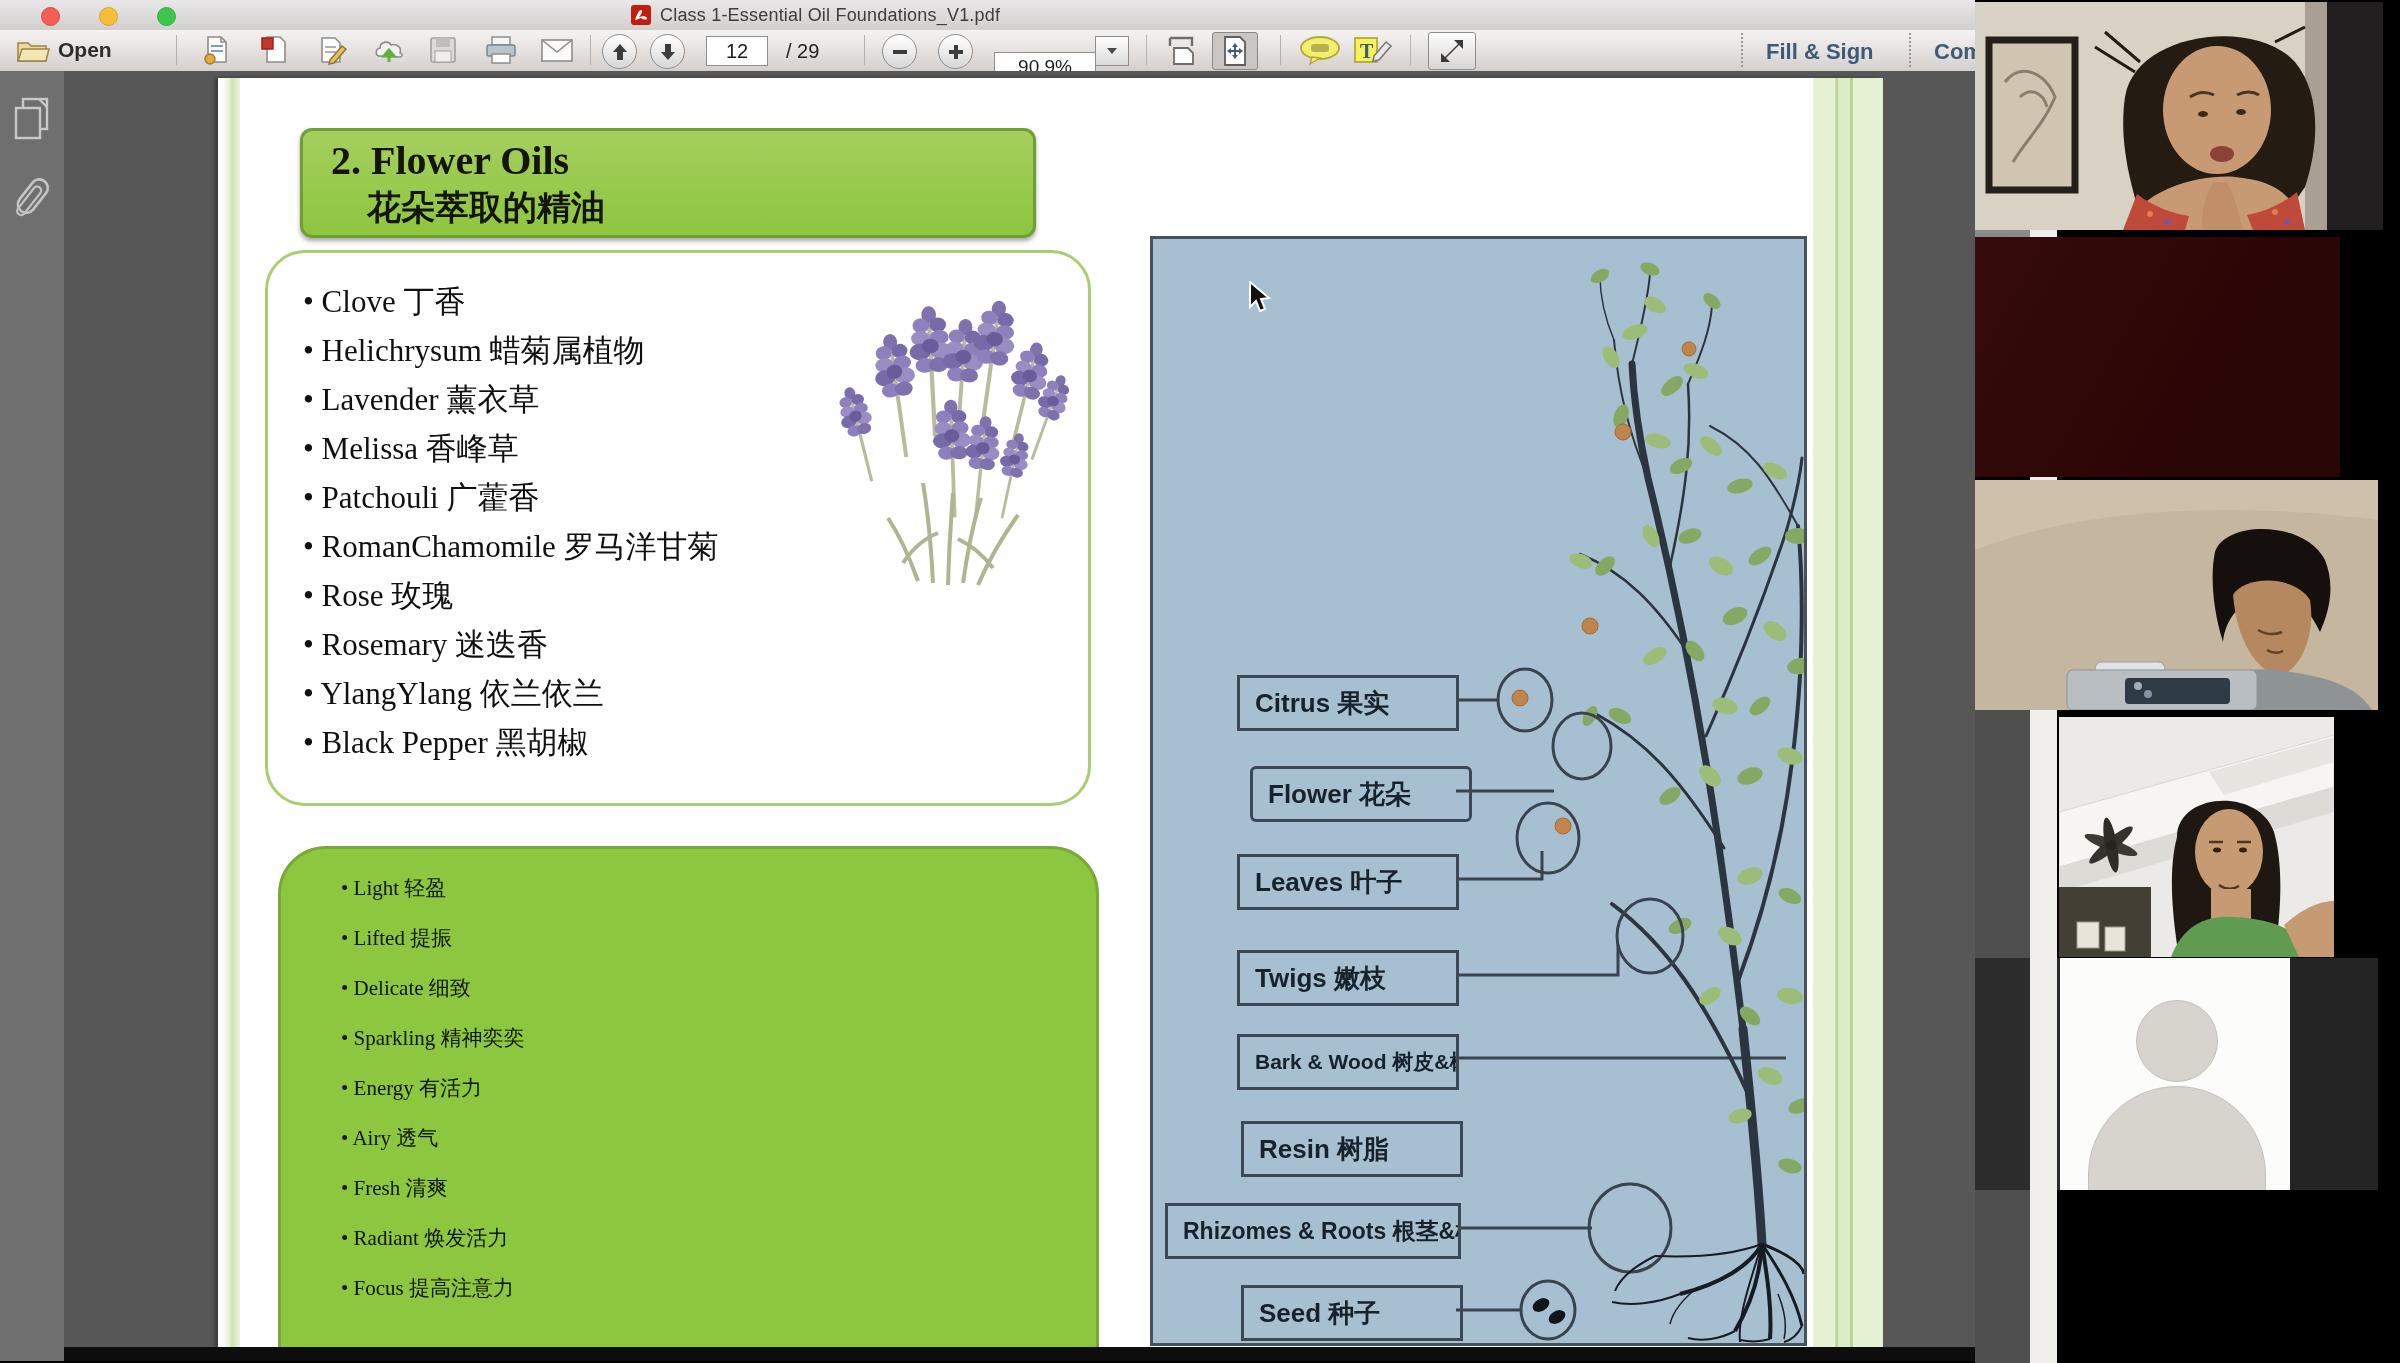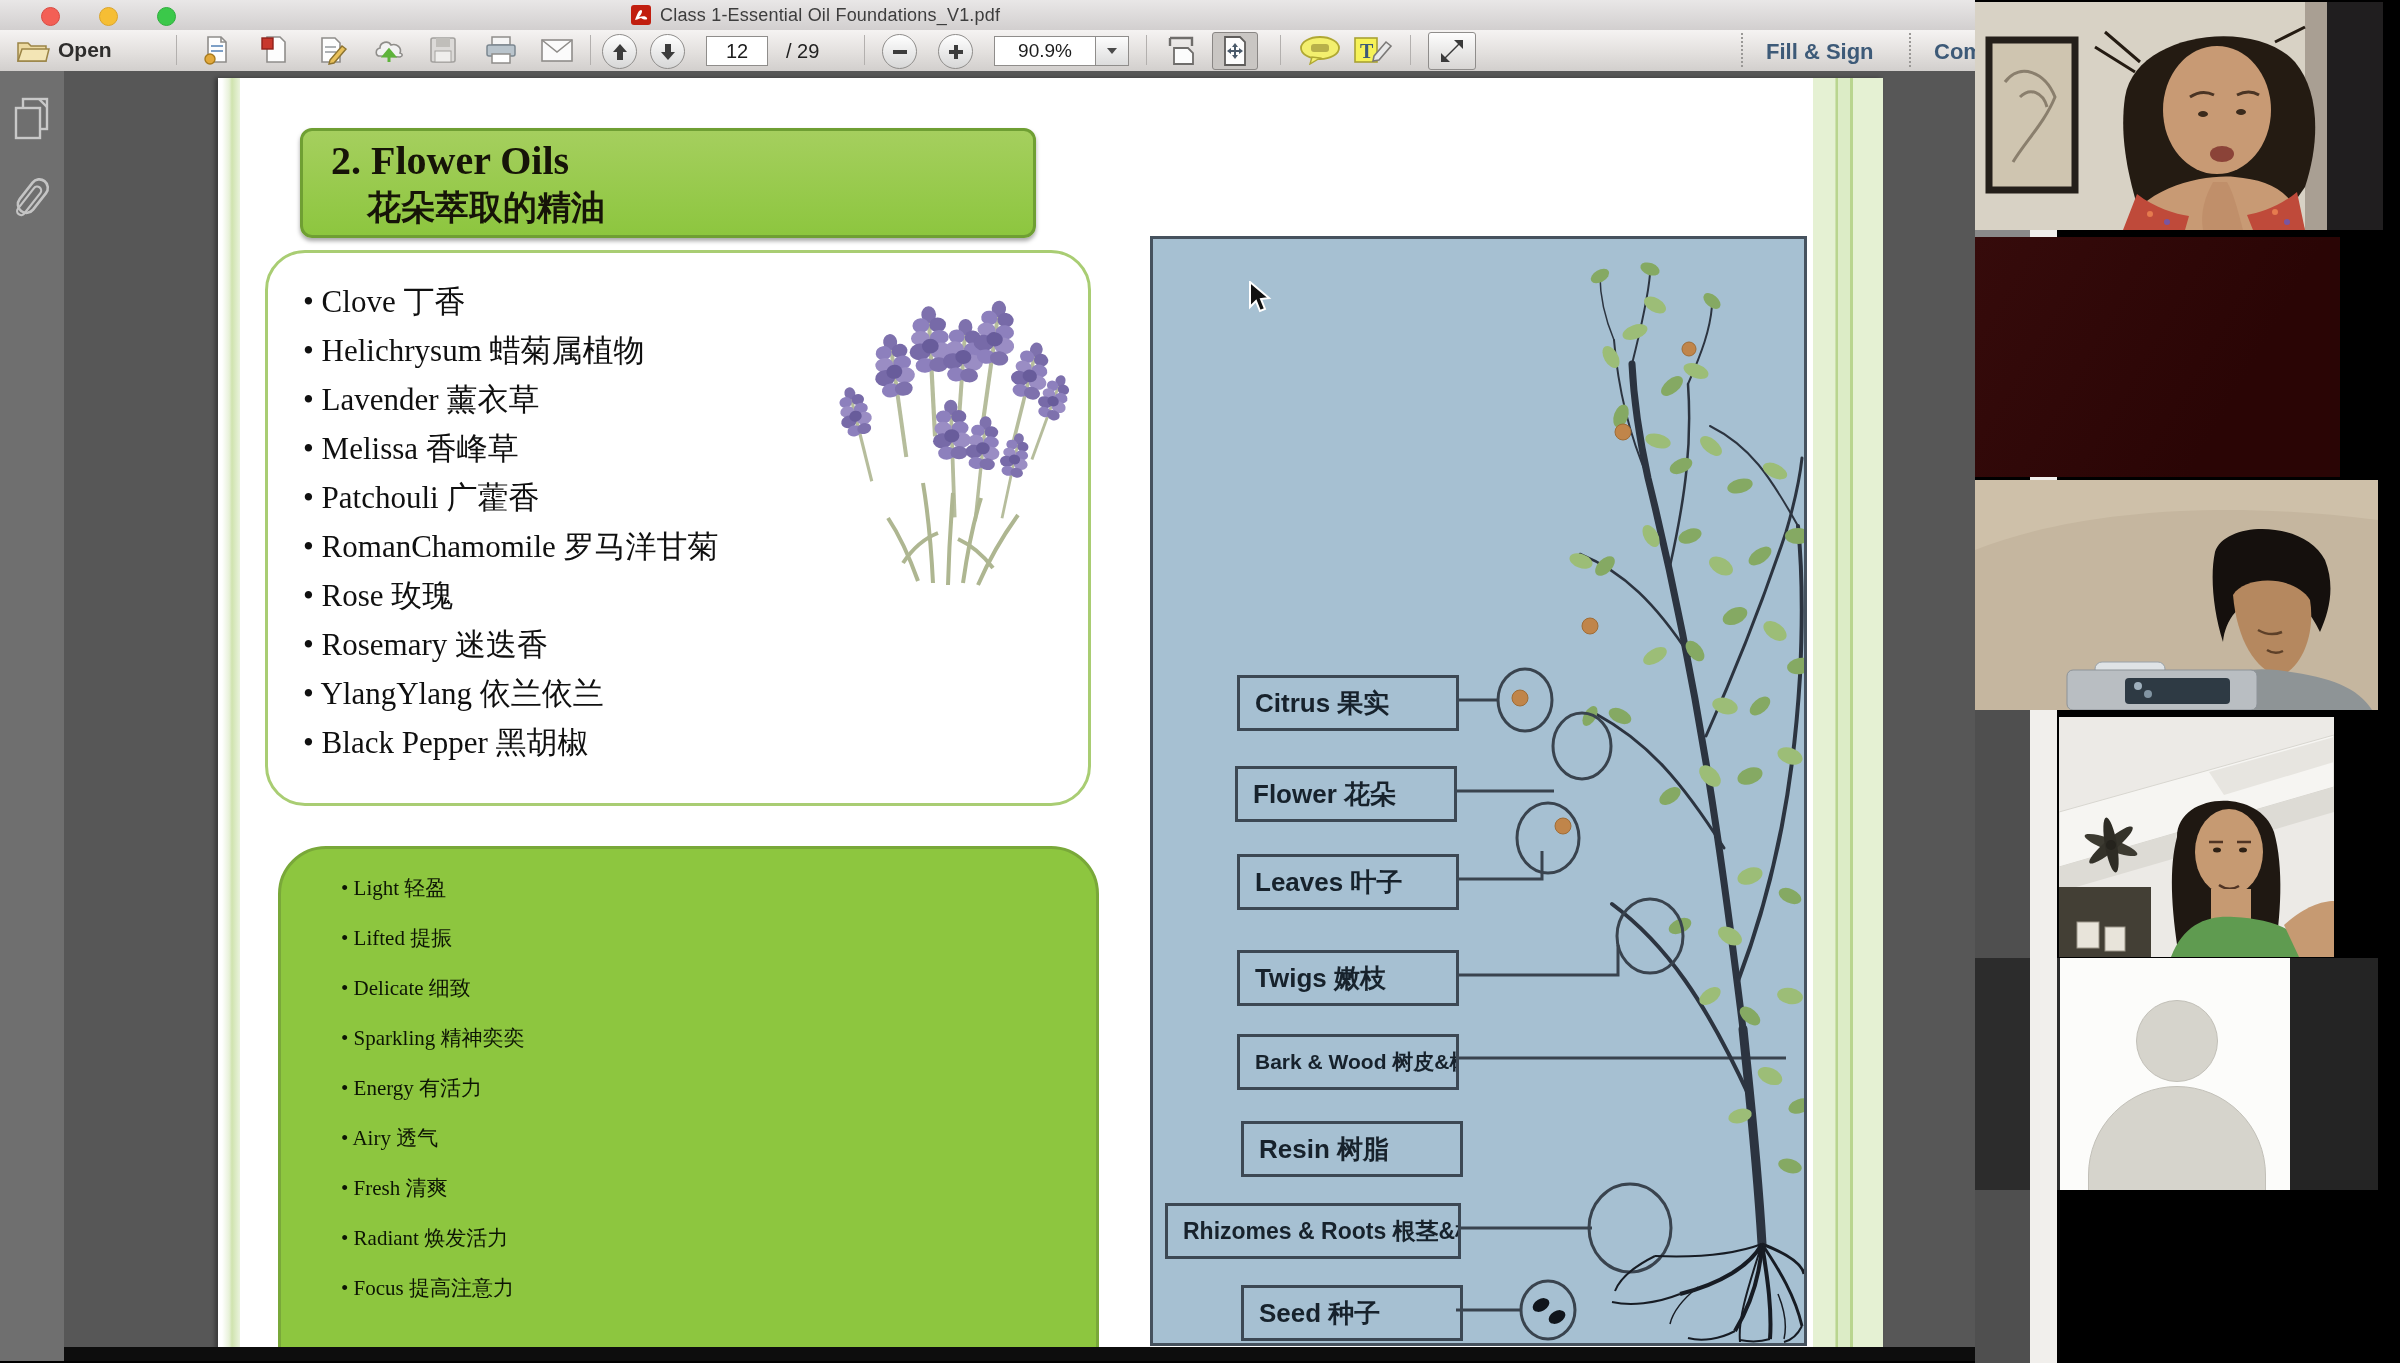--- a/index.html
+++ b/index.html
@@ -74,21 +74,21 @@
   #qual-list li{font-family:"Liberation Serif","DejaVu Serif",serif;font-size:21px;
     color:#0d1504;line-height:50px;white-space:nowrap;}
   #qual-list li::before{content:"• ";}
 
   
   #blue-panel{left:932px;top:158px;width:657px;height:1110px;background:#a6c0d2;
     border:3px solid #46525e;box-sizing:border-box;}
   .dlabel{position:absolute;width:222px;height:56px;border:3px solid #3c4854;
     box-sizing:border-box;display:flex;align-items:center;padding-left:15px;
     font-weight:bold;font-size:26px;color:#17222c;white-space:nowrap;overflow:hidden;}
-  #dl0{left:84px;top:436px;} #dl1{left:82px;top:527px;} #dl2{left:84px;top:615px;}
+  #dl0{left:84px;top:436px;} #dl1{left:97px;top:527px;border-radius:6px;} #dl2{left:84px;top:615px;}
   #dl3{left:84px;top:711px;} #dl4{left:84px;top:795px;font-size:21px;}
   #dl5{left:88px;top:882px;} #dl6{left:12px;top:964px;width:296px;font-size:23px;}
   #dl7{left:88px;top:1046px;}
   #tree-svg{position:absolute;left:0;top:0;width:651px;height:1104px;}
 
   #lavender{left:595px;top:215px;width:265px;height:295px;}
   #cursor{left:1030px;top:203px;width:24px;height:32px;}
 
   #bottom-bar{left:64px;top:1347px;width:1911px;height:16px;background:#0d0d0d;}
 
@@ -201,21 +201,21 @@
       <div class="circlebtn" style="left:882px;">
         <svg width="16" height="16" viewBox="0 0 16 16">
           <rect x="1" y="6" width="14" height="4" fill="#3c3c3c"></rect>
         </svg>
       </div>
       <div class="circlebtn" style="left:938px;">
         <svg width="16" height="16" viewBox="0 0 16 16">
           <path d="M6 1 H10 V6 H15 V10 H10 V15 H6 V10 H1 V6 H6 Z" fill="#3c3c3c"></path>
         </svg>
       </div>
-      <div class="whitebox" style="left:994px;width:100px;font-size:19px;">90.9%</div>
+      <div class="whitebox" style="left:994px;width:100px;font-size:19px;margin-top:16px;">90.9%</div>
       <div class="whitebox" style="left:1095px;width:32px;background:linear-gradient(#fdfdfd,#dcdcdc);">
         <svg width="12" height="8" viewBox="0 0 12 8">
           <path d="M1 1 L6 7 L11 1 Z" fill="#4a4a4a"></path>
         </svg>
       </div>
       <div class="tsep" style="left:1146px;"></div>
 
       <div class="tbtn" style="left:1164px;">
         <svg width="34" height="32" viewBox="0 0 34 32">
           <path d="M6 4 H28 V12 M6 4 V12" fill="none" stroke="#6f6d6b" stroke-width="2.4"></path>

